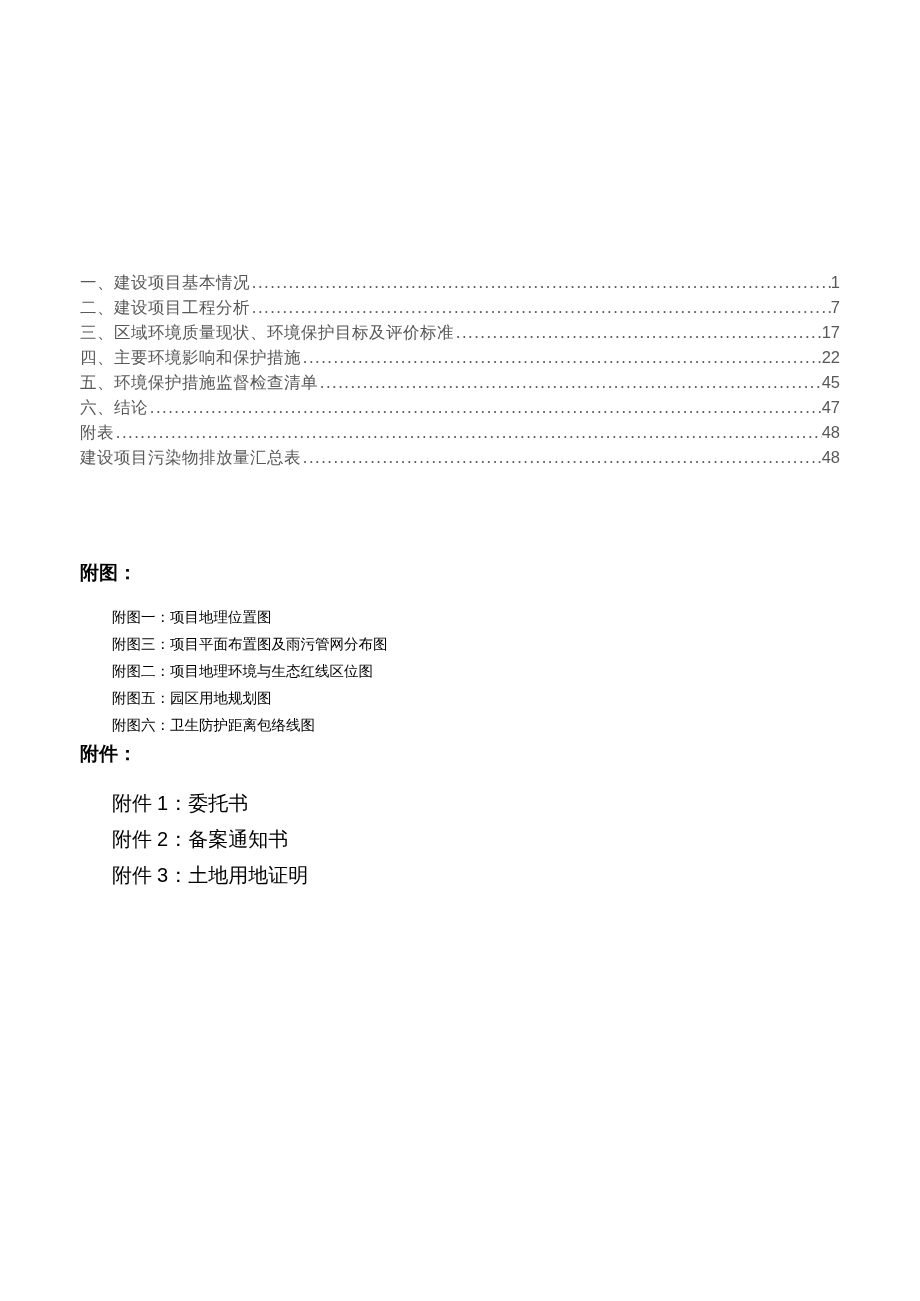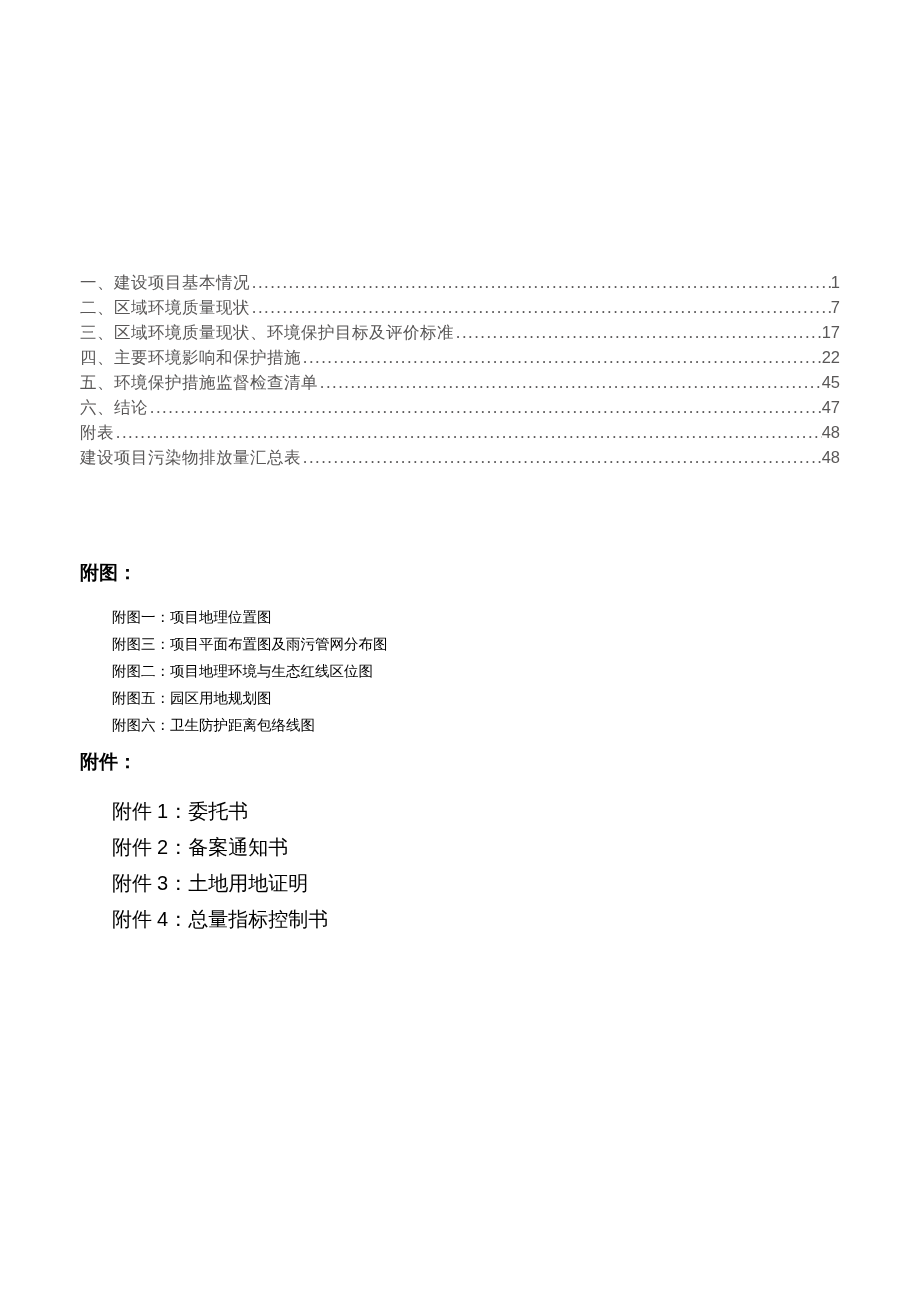--- a/index.html
+++ b/index.html
@@ -46,21 +46,21 @@
     }
     .section-heading {
       font-size: 19px;
       font-weight: bold;
       color: #000;
       margin-bottom: 18px;
       font-family: "SimHei", "黑体", sans-serif;
     }
     .appendix-list {
       padding-left: 32px;
-      margin-bottom: 10px;
+      margin-bottom: 2px;
     }
     .appendix-item {
       font-size: 14.5px;
       line-height: 27px;
       color: #000;
       font-family: "SimSun", "宋体", serif;
     }
     .attachment-list {
       padding-left: 32px;
     }
@@ -77,21 +77,21 @@
 </head>
 <body>
 
 <div class="toc">
   <div class="toc-item">
     <span class="toc-label">一、建设项目基本情况</span>
     <span class="toc-dots"></span>
     <span class="toc-page">1</span>
   </div>
   <div class="toc-item">
-    <span class="toc-label">二、区域环境质量现状</span>
+    <span class="toc-label">二、建设项目工程分析</span>
     <span class="toc-dots"></span>
     <span class="toc-page">7</span>
   </div>
   <div class="toc-item">
     <span class="toc-label">三、区域环境质量现状、环境保护目标及评价标准</span>
     <span class="toc-dots"></span>
     <span class="toc-page">17</span>
   </div>
   <div class="toc-item">
     <span class="toc-label">四、主要环境影响和保护措施</span>
@@ -130,15 +130,14 @@
     <div class="appendix-item">附图六：卫生防护距离包络线图</div>
   </div>
 </div>
 
 <div>
   <div class="section-heading">附件：</div>
   <div class="attachment-list">
     <div class="attachment-item"><span>附件 </span><span class="attachment-num">1</span><span>：委托书</span></div>
     <div class="attachment-item"><span>附件 </span><span class="attachment-num">2</span><span>：备案通知书</span></div>
     <div class="attachment-item"><span>附件 </span><span class="attachment-num">3</span><span>：土地用地证明</span></div>
-    <div class="attachment-item"><span>附件 </span><span class="attachment-num">4</span><span>：总量指标控制书</span></div>
   </div>
 </div>
 
 </body></html>

